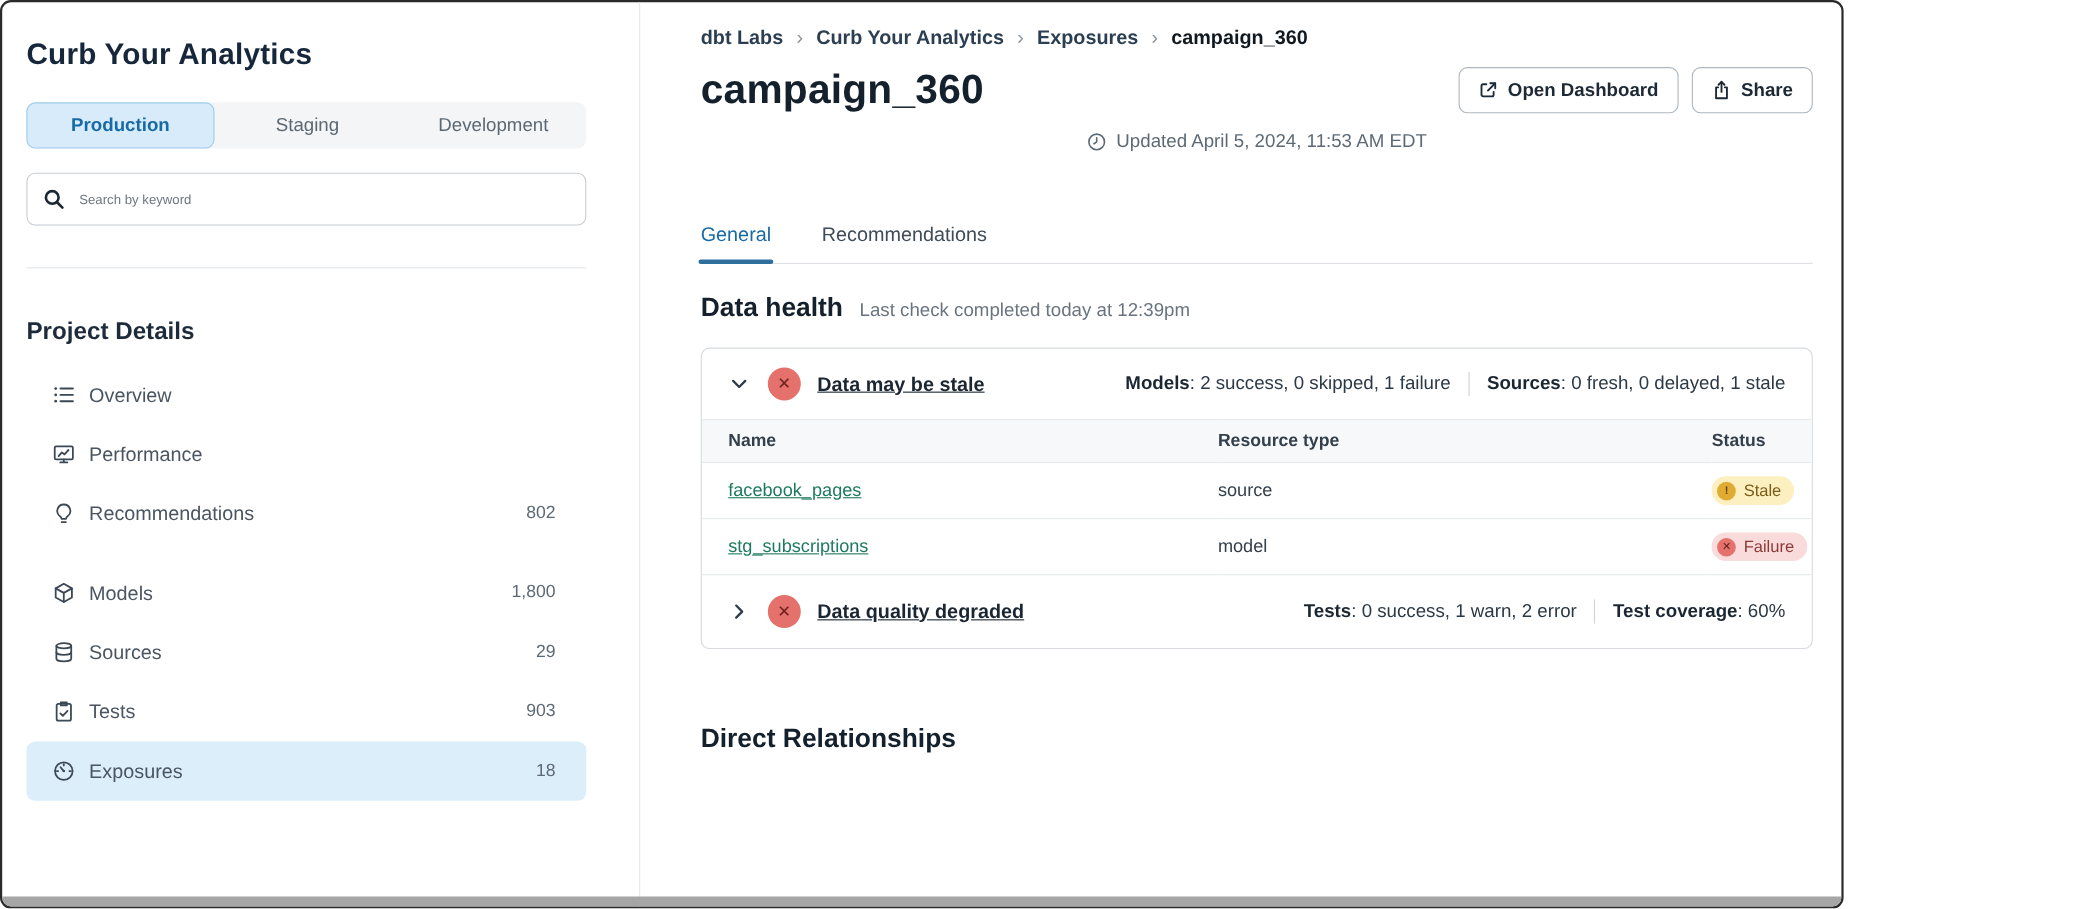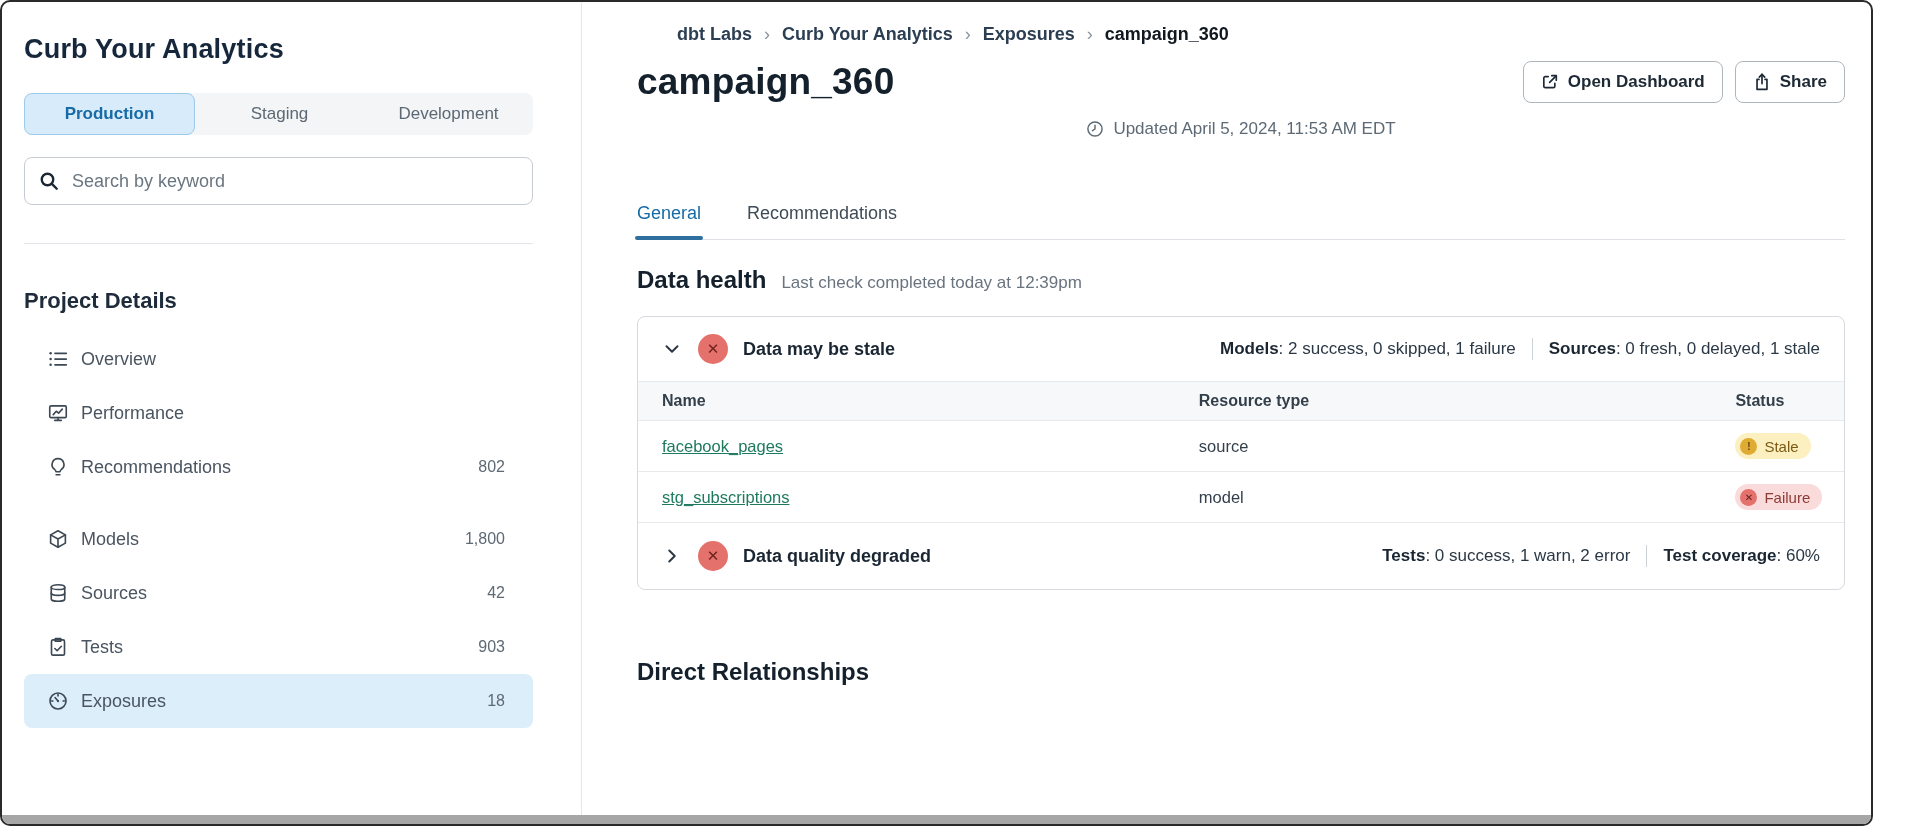--- a/index.html
+++ b/index.html
@@ -1,34 +1,34 @@
 <!DOCTYPE html>
 <html><head>
 <meta charset="utf-8">
 <style>
   html,body { margin:0; padding:0; background:#ffffff; }
   body { font-family:"Liberation Sans","DejaVu Sans",sans-serif; color:#1d2935; }
 
-  .window { position:relative; width:1873px; height:826px; box-sizing:border-box;
+  .window { position:relative; width:1676px; height:826px; box-sizing:border-box;
             border:2px solid #2a2a2a; border-radius:10px; overflow:hidden;
             display:flex; background:#fff; }
 
   
   .sidebar { width:580px; box-sizing:border-box; padding:24px 48px 0 22px;
              border-right:1px solid #e4e7ea; flex-shrink:0; }
   .side-title { font-size:27px; font-weight:600; color:#16273b; margin:8px 0 0; letter-spacing:.2px; }
 
   .env-tabs { margin-top:28px; display:flex; background:#f3f5f7; border-radius:8px; height:42px; }
   .env-tab { flex:1; display:flex; align-items:center; justify-content:center;
              font-size:17px; color:#5c6873; cursor:pointer; border-radius:8px; box-sizing:border-box; }
   .env-tab.active { background:#d7ebfa; color:#176aa5; font-weight:600; border:1px solid #9dcbec; }
 
   .search-box { margin-top:22px; height:48px; border:1px solid #c6ccd2; border-radius:8px;
                 display:flex; align-items:center; padding:0 14px; gap:11px; background:#fff; box-sizing:border-box; }
-  .search-box input { border:none; outline:none; flex:1; font-size:18px; color:#333; font-family:inherit; background:transparent; }
+  .search-box input { border:none; outline:none; flex:1; font-size:12px; color:#333; font-family:inherit; background:transparent; }
   .search-box input::placeholder { color:#6b7681; }
   .search-glyph { display:flex; color:#1b2733; }
 
   .side-divider { border:none; border-top:1px solid #e2e5e9; margin:38px 0 0; }
   .side-heading { font-size:22px; font-weight:600; color:#1d2b3a; margin:44px 0 0; }
 
   .side-nav { margin-top:18px; }
   .nav-item { display:flex; align-items:center; height:54px; padding:0 28px 0 24px;
               border-radius:8px; color:#4a5561; cursor:pointer; }
   .nav-item.active { background:#ddeefb; }
@@ -37,21 +37,21 @@
   .nav-count { margin-left:auto; font-size:16px; color:#5d6974; }
 
   .resource-tabs { margin-top:30px; display:flex; gap:28px; }
   .rtab { font-size:19px; color:#5f6b76; padding-bottom:8px; position:relative; cursor:pointer; }
   .rtab.active { color:#222e3a; font-weight:600; }
   .rtab.active::after { content:""; position:absolute; left:0; right:0; bottom:0; height:2.5px; background:#4f5b66; }
 
   
   .main { flex:1; box-sizing:border-box; padding:22px 26px 0 55px; overflow:hidden; }
 
-  .breadcrumb { display:flex; align-items:center; gap:12px; font-size:18px; font-weight:600; color:#2b3e52;margin-left:40px; }
+  .breadcrumb { display:flex; align-items:center; gap:12px; font-size:18px; font-weight:600; color:#2b3e52; }
   .crumb { cursor:pointer; white-space:nowrap; }
   .crumb.current { color:#101820; font-weight:700; }
   .crumb-sep { color:#8a949e; font-weight:400; }
 
   .header-row { margin-top:16px; display:flex; align-items:center; justify-content:space-between; }
   .page-title { font-size:37px; font-weight:600; color:#14202c; margin:0; letter-spacing:.2px; }
   .actions { display:flex; gap:12px; }
   .action-btn { display:inline-flex; align-items:center; gap:9px; height:42px; padding:0 17px;
                 background:#fff; border:1px solid #aeb6bd; border-radius:8px;
                 font-size:17px; font-weight:700; color:#1d2935; font-family:inherit; cursor:pointer; }
@@ -70,21 +70,21 @@
   .section-title { font-size:24px; font-weight:600; color:#14202c; margin:0; }
   .section-sub { font-size:17px; color:#69747f; }
 
   .health-card { margin-top:22px; border:1px solid #d6dade; border-radius:8px; overflow:hidden; }
   .card-row { display:flex; align-items:center; padding:0 24px; height:64px; }
   .card-row.quality { height:66px; }
   .chev { width:20px; height:20px; color:#2d3945; display:flex; margin-right:16px; cursor:pointer; flex-shrink:0; }
   .x-circle { width:30px; height:30px; border-radius:50%; background:#e4716b; color:#6e2320;
               display:flex; align-items:center; justify-content:center; font-size:15px; font-weight:700;
               margin-right:15px; flex-shrink:0; }
-  .card-title { font-size:18px; font-weight:700; color:#1b2633; }
+  .card-title { font-size:18px; font-weight:700; color:#1b2633;text-decoration:underline; }
   .card-stats { margin-left:auto; display:flex; align-items:center; font-size:17px; color:#2b3845; white-space:nowrap; }
   .card-stats b { font-weight:700; color:#1b2633; }
   .stat-sep { width:1px; height:22px; background:#cdd2d7; margin:0 16px; }
 
   .health-table { width:100%; border-collapse:collapse; }
   .health-table thead tr { background:#f6f8f9; }
   .health-table th { text-align:left; font-size:16px; font-weight:600; color:#333f4b; padding:10px 0;
                      border-top:1px solid #e7eaec; border-bottom:1px solid #e7eaec; }
   .health-table td { font-size:16.5px; color:#333f4b; padding:12px 0; border-bottom:1px solid #e7eaec; }
   .health-table th:first-child, .health-table td:first-child { padding-left:24px; }
@@ -182,21 +182,21 @@
       </div>
       <div class="nav-item">
         <span class="nav-icon">
           <svg width="20" height="20" viewBox="0 0 16 16" fill="none" stroke="currentColor" stroke-width="1.3" stroke-linecap="round">
             <ellipse cx="8" cy="3.3" rx="5.4" ry="1.9"></ellipse>
             <path d="M2.6 3.3v9.4c0 1 2.4 1.9 5.4 1.9s5.4-.9 5.4-1.9V3.3"></path>
             <path d="M2.6 8c0 1 2.4 1.9 5.4 1.9S13.4 9 13.4 8"></path>
           </svg>
         </span>
         <span class="nav-label">Sources</span>
-        <span class="nav-count">42</span>
+        <span class="nav-count">29</span>
       </div>
       <div class="nav-item">
         <span class="nav-icon">
           <svg width="20" height="20" viewBox="0 0 16 16" fill="none" stroke="currentColor" stroke-width="1.3" stroke-linecap="round" stroke-linejoin="round">
             <rect x="2.8" y="2.3" width="10.4" height="12.2" rx="1.2"></rect>
             <path d="M5.8 1.2h4.4v2.2H5.8z"></path>
             <path d="M5.5 9.2l1.8 1.8 3.4-3.6"></path>
           </svg>
         </span>
         <span class="nav-label">Tests</span>

